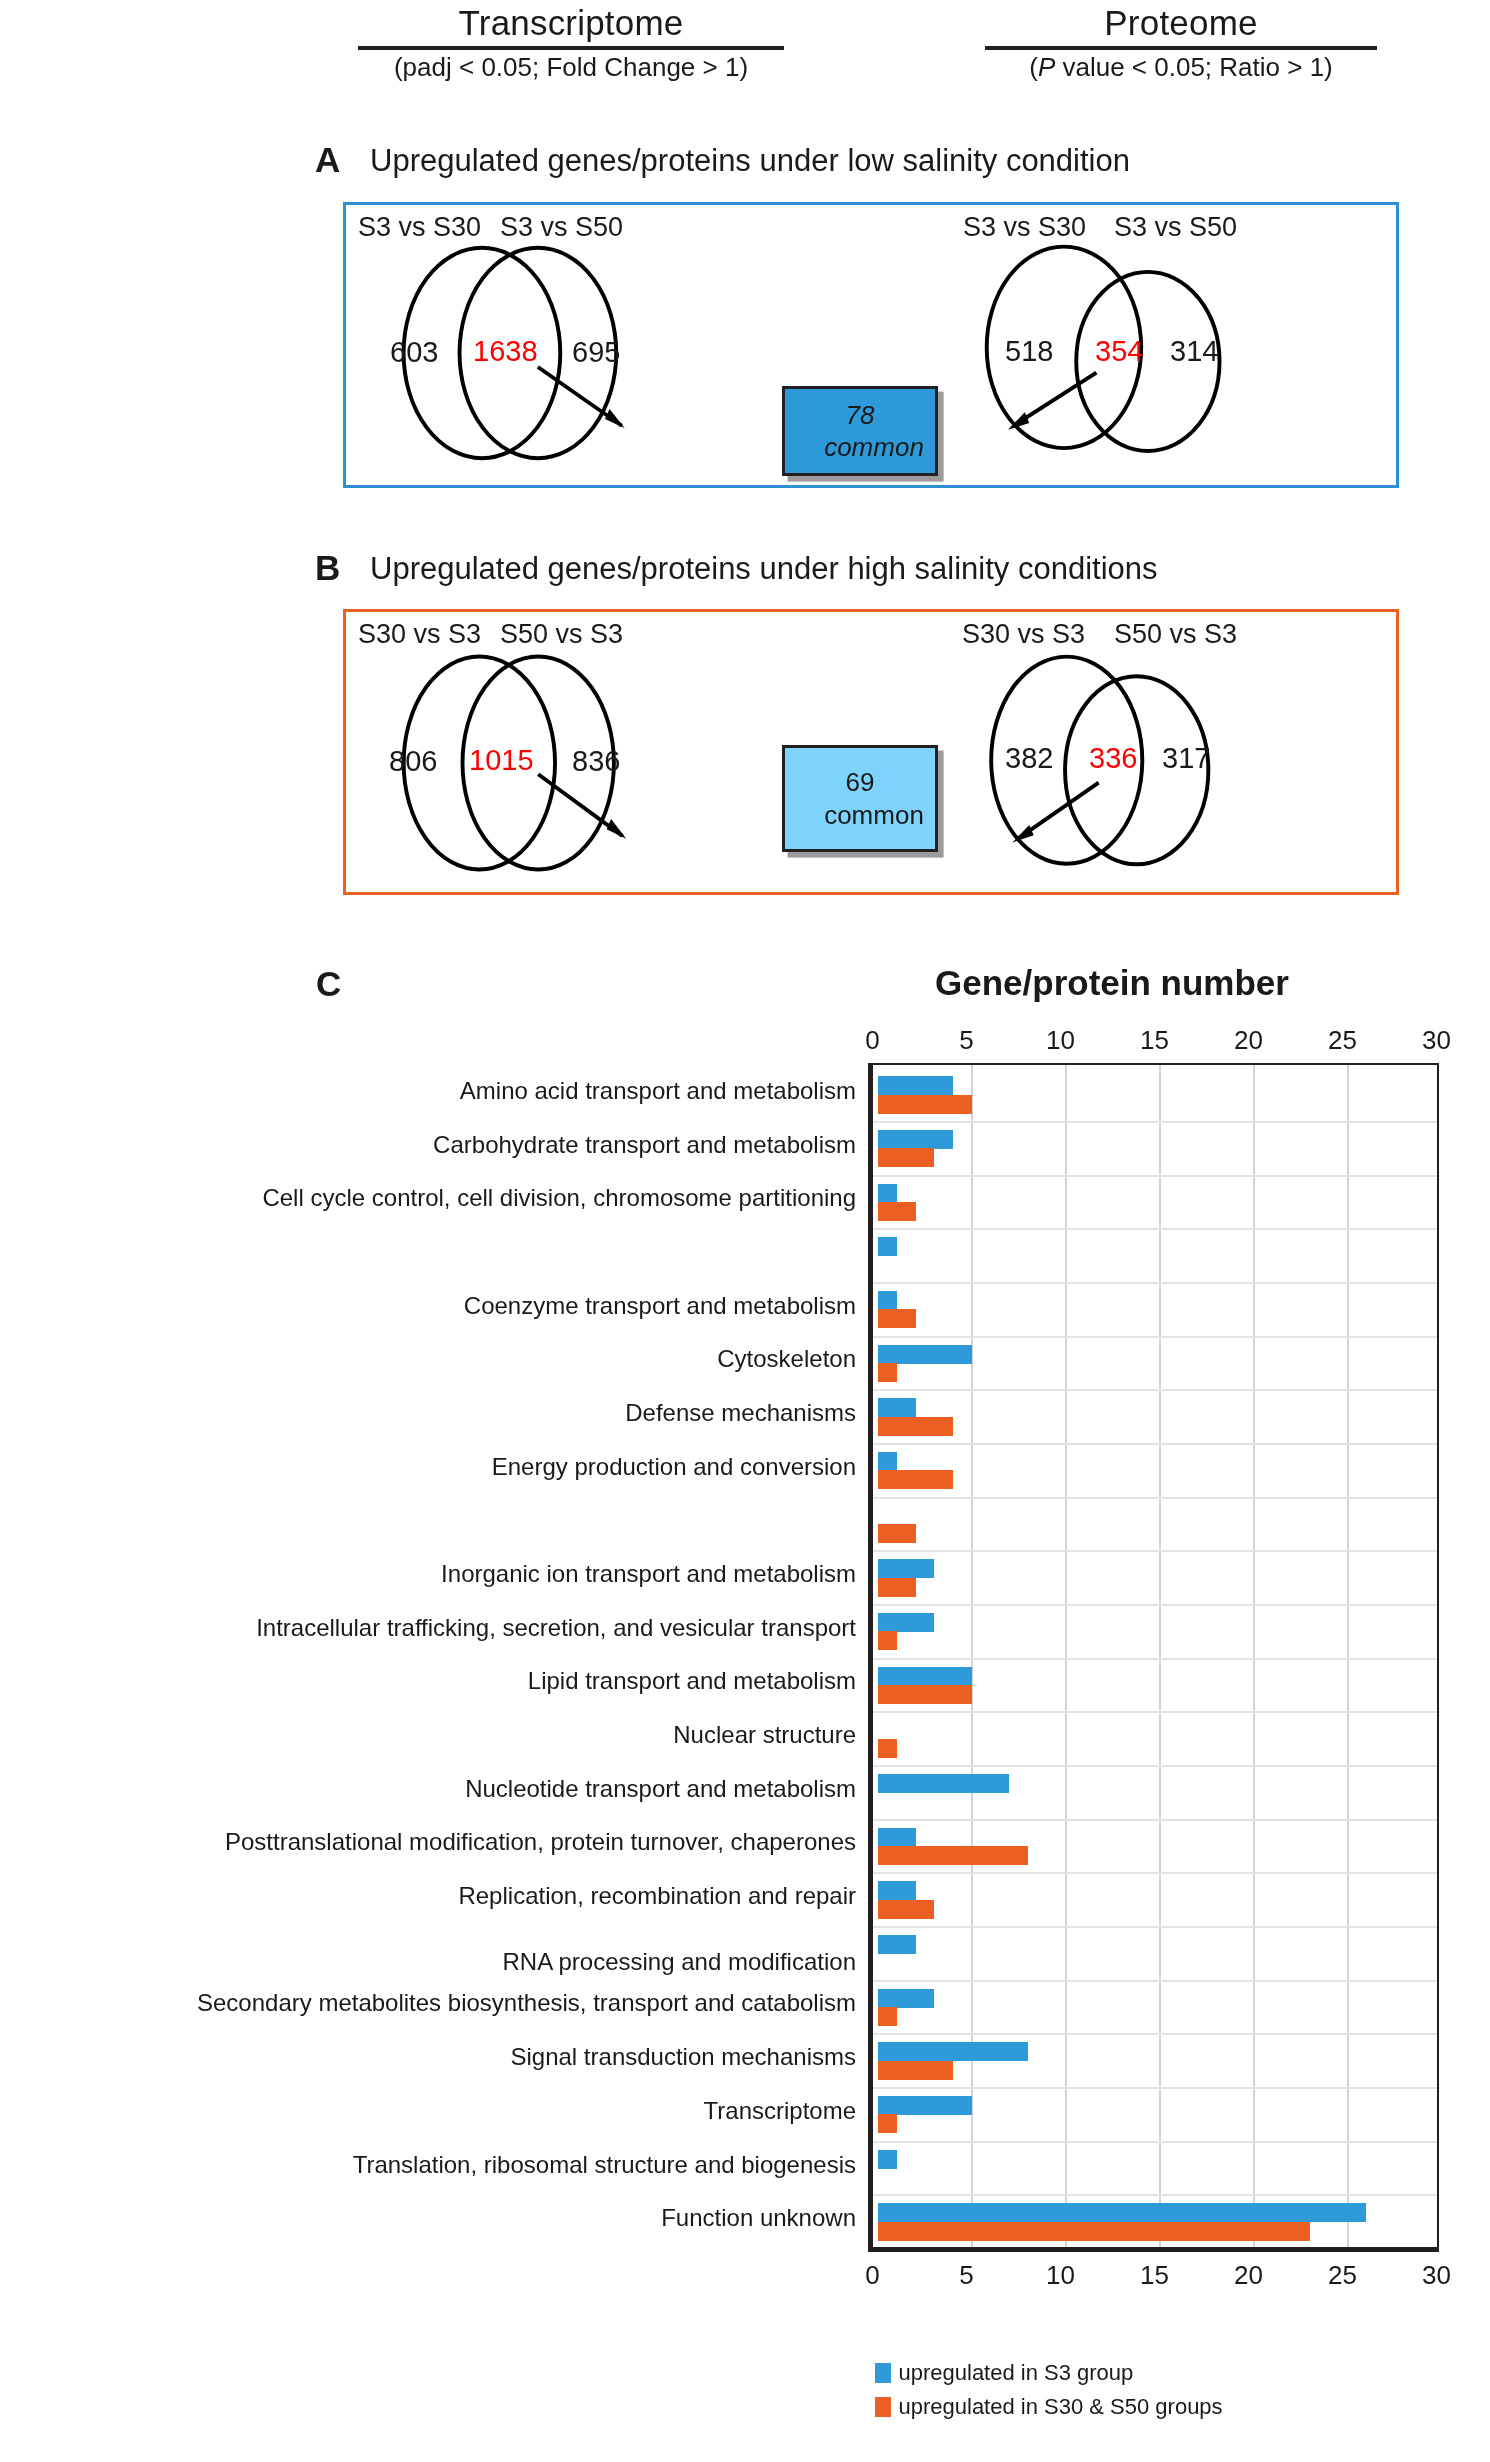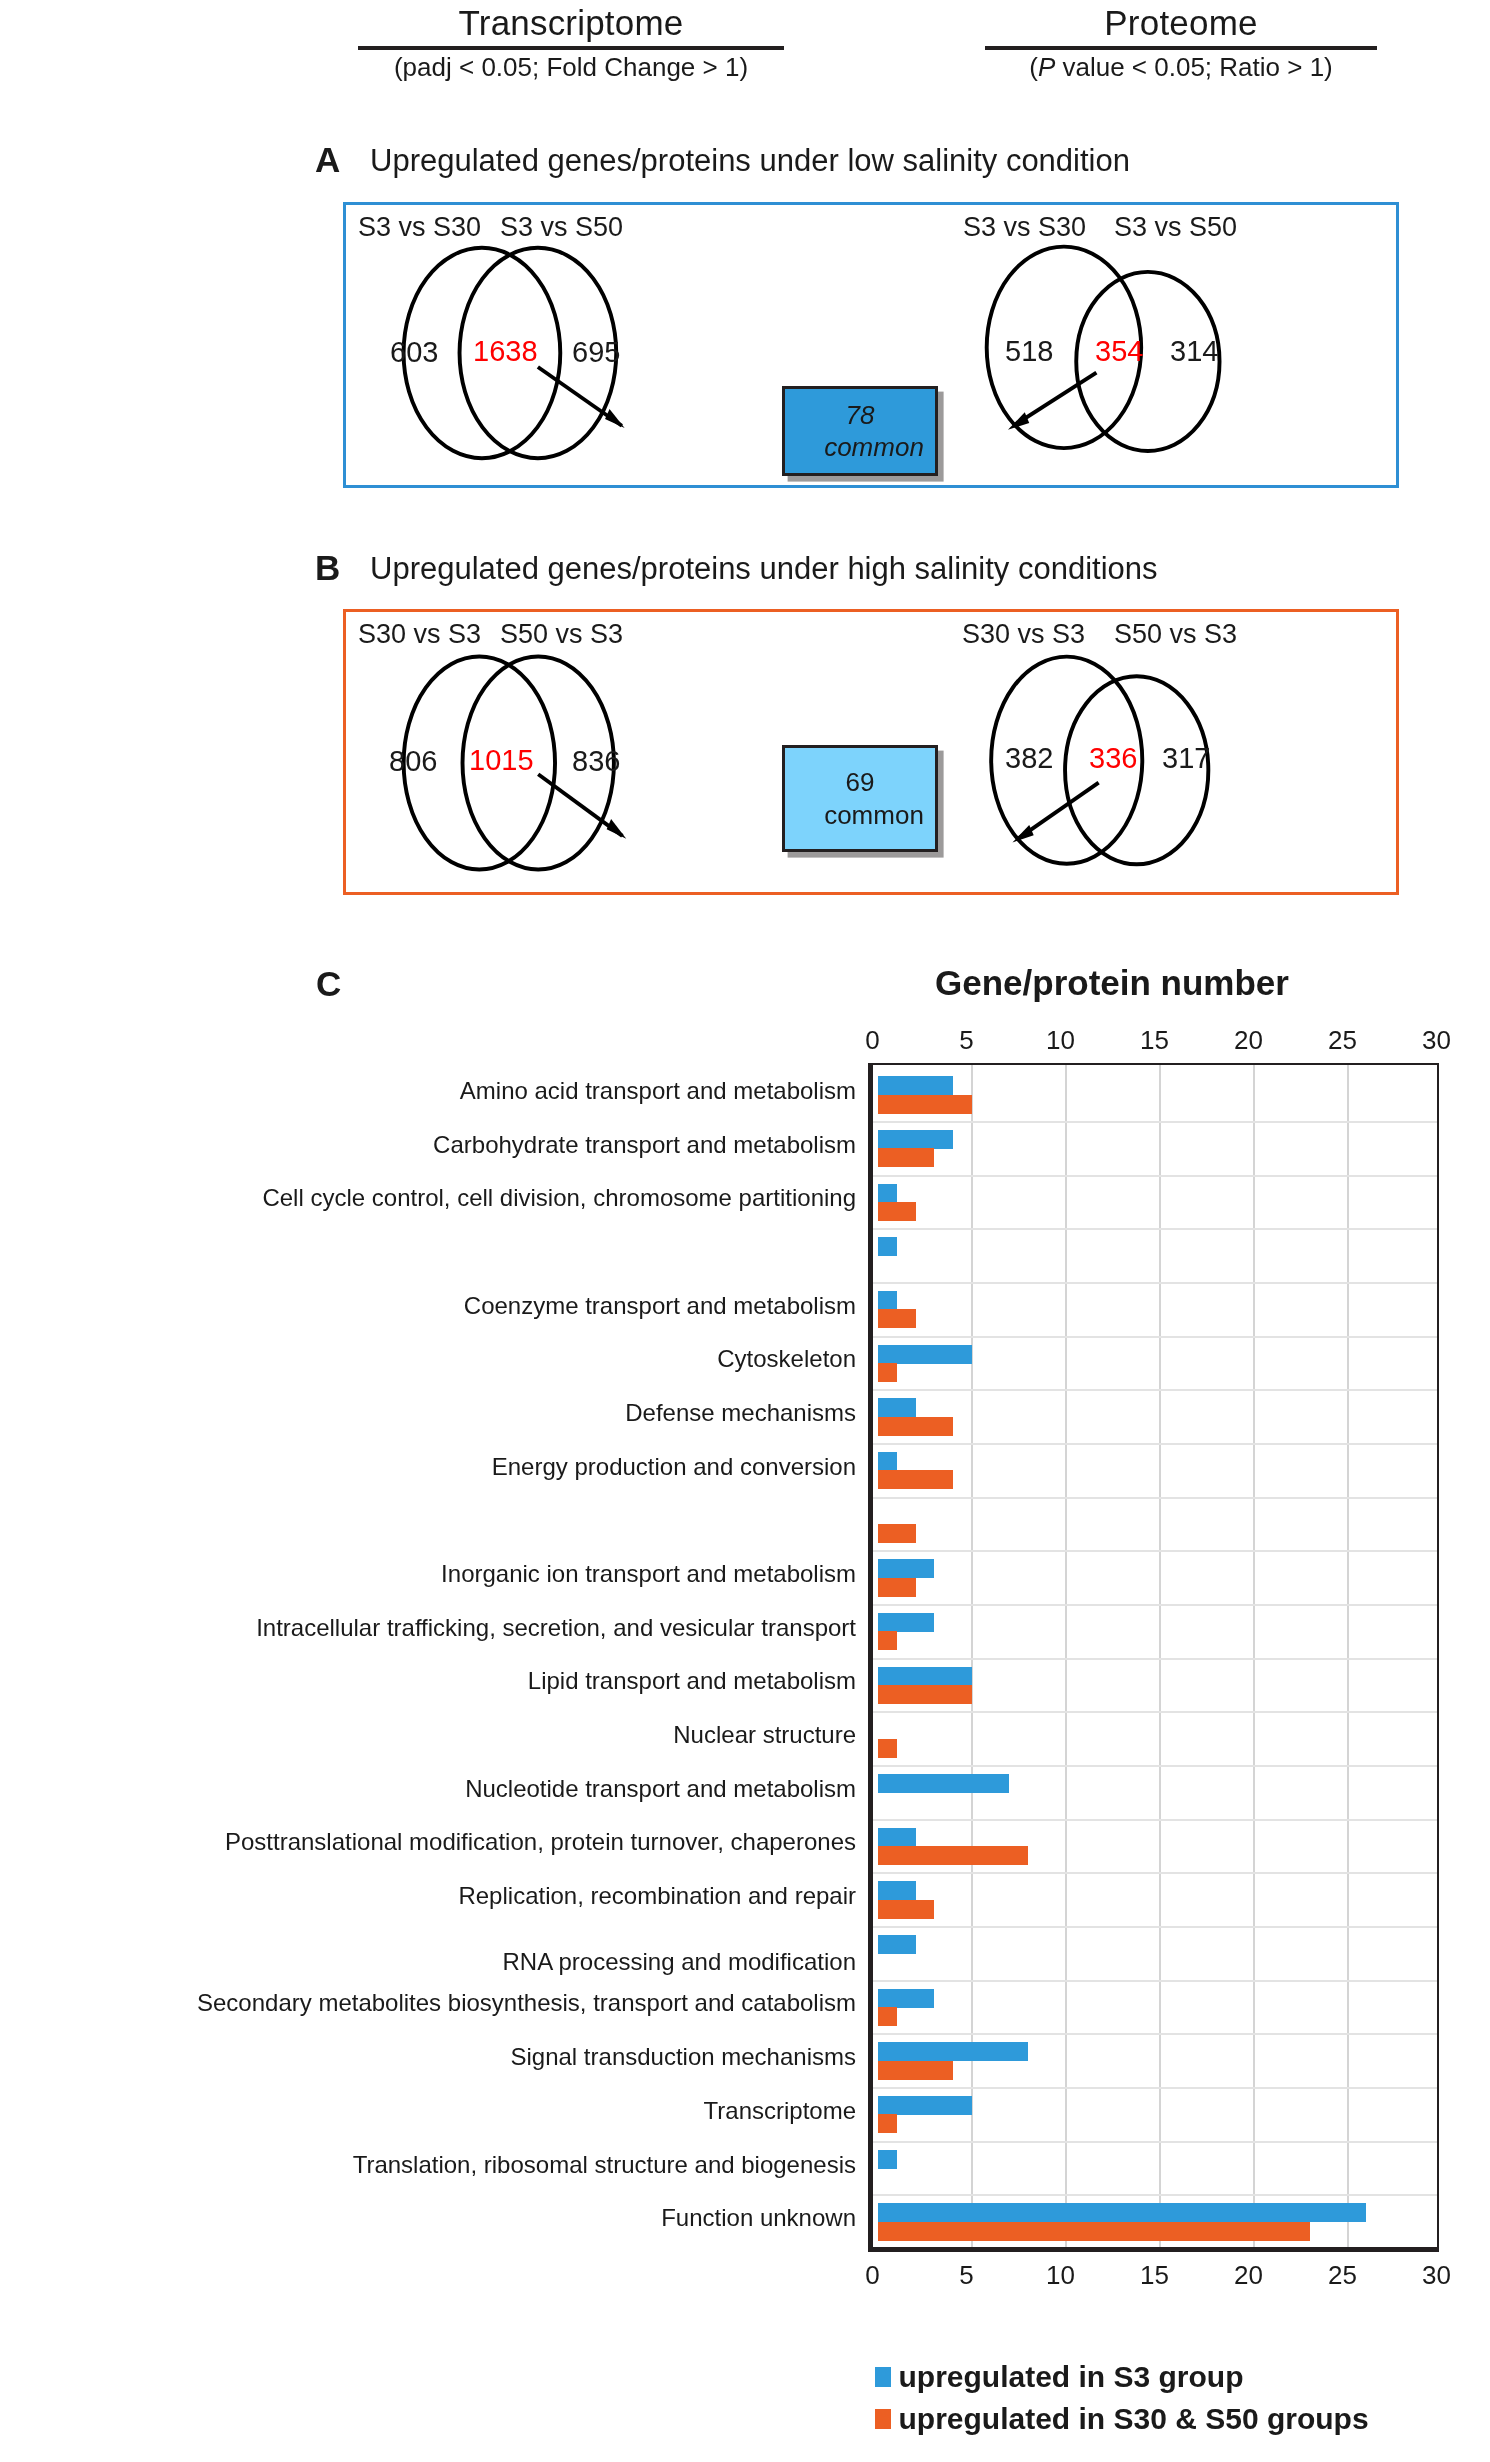--- a/index.html
+++ b/index.html
@@ -85,21 +85,21 @@
   .rowlabel{
     position:absolute;left:0;width:856px;text-align:right;
     font-size:24px;white-space:nowrap;line-height:1;
   }
 
   .bar{position:absolute;height:18.5px;}
   .bar.blue{background:#2e9ada;}
   .bar.orange{background:#ec5f23;}
 
   
-  #legend{position:absolute;left:875px;top:2360px;font-size:30px;font-weight:bold;}
+  #legend{position:absolute;left:875px;top:2360px;font-size:22px;}
   .leg-row{display:flex;align-items:center;margin-bottom:7.8px;}
   .leg-sw{width:15.7px;height:20px;margin-right:7.8px;flex:none;}
   .leg-sw.blue{background:#2e9ada;}
   .leg-sw.orange{background:#ec5f23;}
 </style>
 </head>
 <body>
 
 <div class="hdr" id="hdr-transcriptome">
   <div class="hdr-title">Transcriptome</div>

